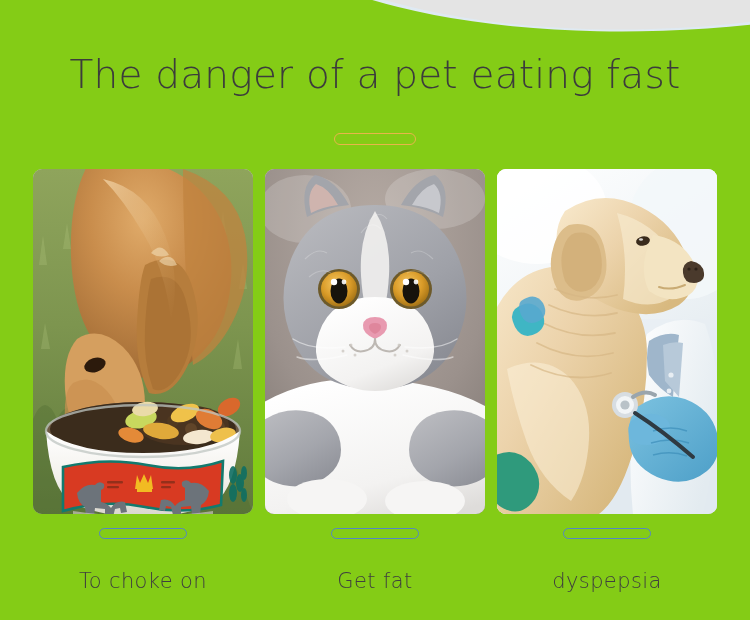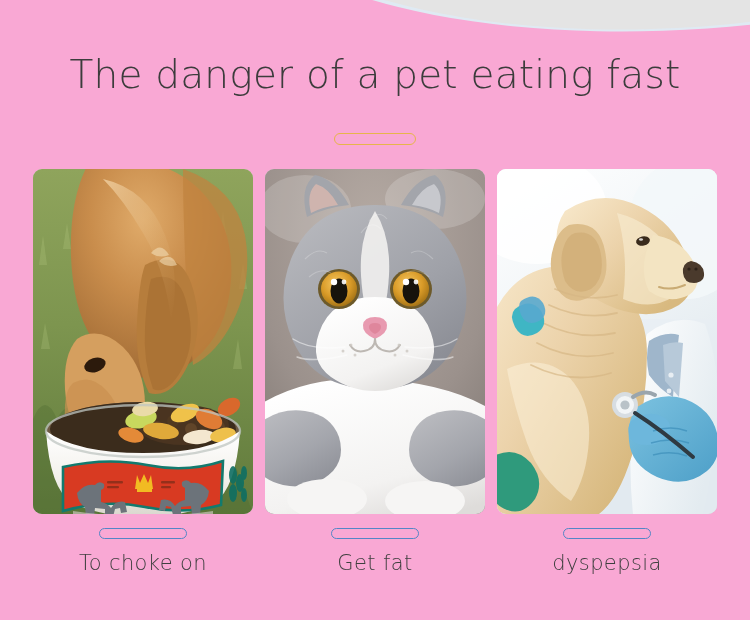--- a/index.html
+++ b/index.html
@@ -12,21 +12,21 @@
     background: #ffffff;
     font-family: "DejaVu Sans", "Liberation Sans", sans-serif;
     overflow: hidden;
     position: relative;
   }
 
   #page {
     position: relative;
     width: 750px;
     height: 620px;
-    background: #f9a8d4;
+    background: #84cc16;
     overflow: hidden;
   }
 
   
   .top-decor {
     position: absolute;
     top: 0; left: 0;
     width: 750px;
     height: 70px;
     overflow: hidden;
@@ -112,21 +112,21 @@
   .card-pill {
     margin-top: 14px;
     width: 88px;
     height: 11px;
     border: 1px solid #5486c6;
     border-radius: 6px;
     box-sizing: border-box;
     background: transparent;
   }
   .card-label {
-    margin-top: 12px;
+    margin-top: 30px;
     font-size: 21px;
     font-weight: 300;
     color: #3f3f3f;
     letter-spacing: 0.4px;
     font-family: "DejaVu Sans", "Liberation Sans", sans-serif;
     white-space: nowrap;
   }
 </style>
 </head>
 <body>

